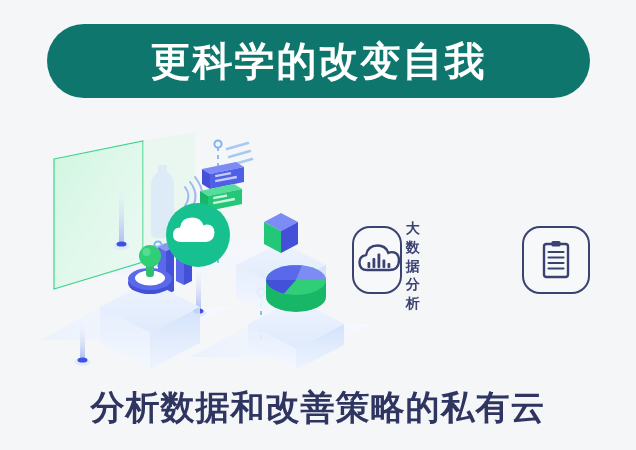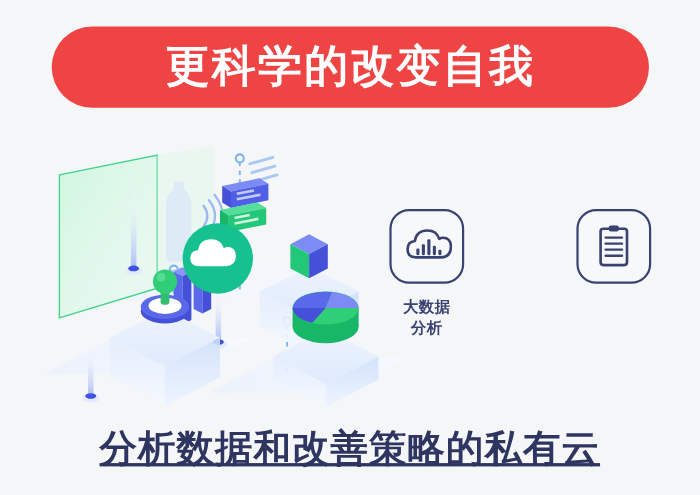--- a/index.html
+++ b/index.html
@@ -8,42 +8,41 @@
     background:#f5f6f8;
     font-family:"Liberation Sans","DejaVu Sans",sans-serif;
     overflow:hidden;
     position:relative;
   }
   .stage{position:relative;width:636px;height:450px;}
 
   
   .header-pill{
     position:absolute;left:47px;top:24px;width:543px;height:74px;
-    background:#ef4444;border-radius:37px;
+    background:#0f766e;border-radius:37px;
     display:flex;align-items:center;justify-content:center;
   }
   .header-pill .title{
     color:#ffffff;font-size:40px;font-weight:bold;letter-spacing:2px;
     line-height:1;white-space:nowrap;
   }
 
   
   .tagline{
     position:absolute;left:0;top:385px;width:636px;text-align:center;
     color:#2e3560;font-size:34px;font-weight:bold;letter-spacing:1px;
     white-space:nowrap;
-    text-decoration:underline;
   }
 
   
   .features{
     position:absolute;left:352px;top:190px;width:242px;height:140px;
     display:flex;justify-content:space-between;
   }
-  .feature{width:72px;display:flex;flex-direction:column;align-items:center;}
+  .feature{width:72px;display:flex;align-items:center;}
   .badge{
     width:68px;height:68px;border:2.5px solid #3a4272;border-radius:18px;
     background:#f7f8fa;display:flex;align-items:center;justify-content:center;
     box-sizing:border-box;
   }
   .feature-label{
     margin-top:12px;color:#3a4272;font-size:14px;font-weight:bold;
     line-height:1.35;text-align:center;letter-spacing:.5px;
   }
   .feature-label span{display:block;}

